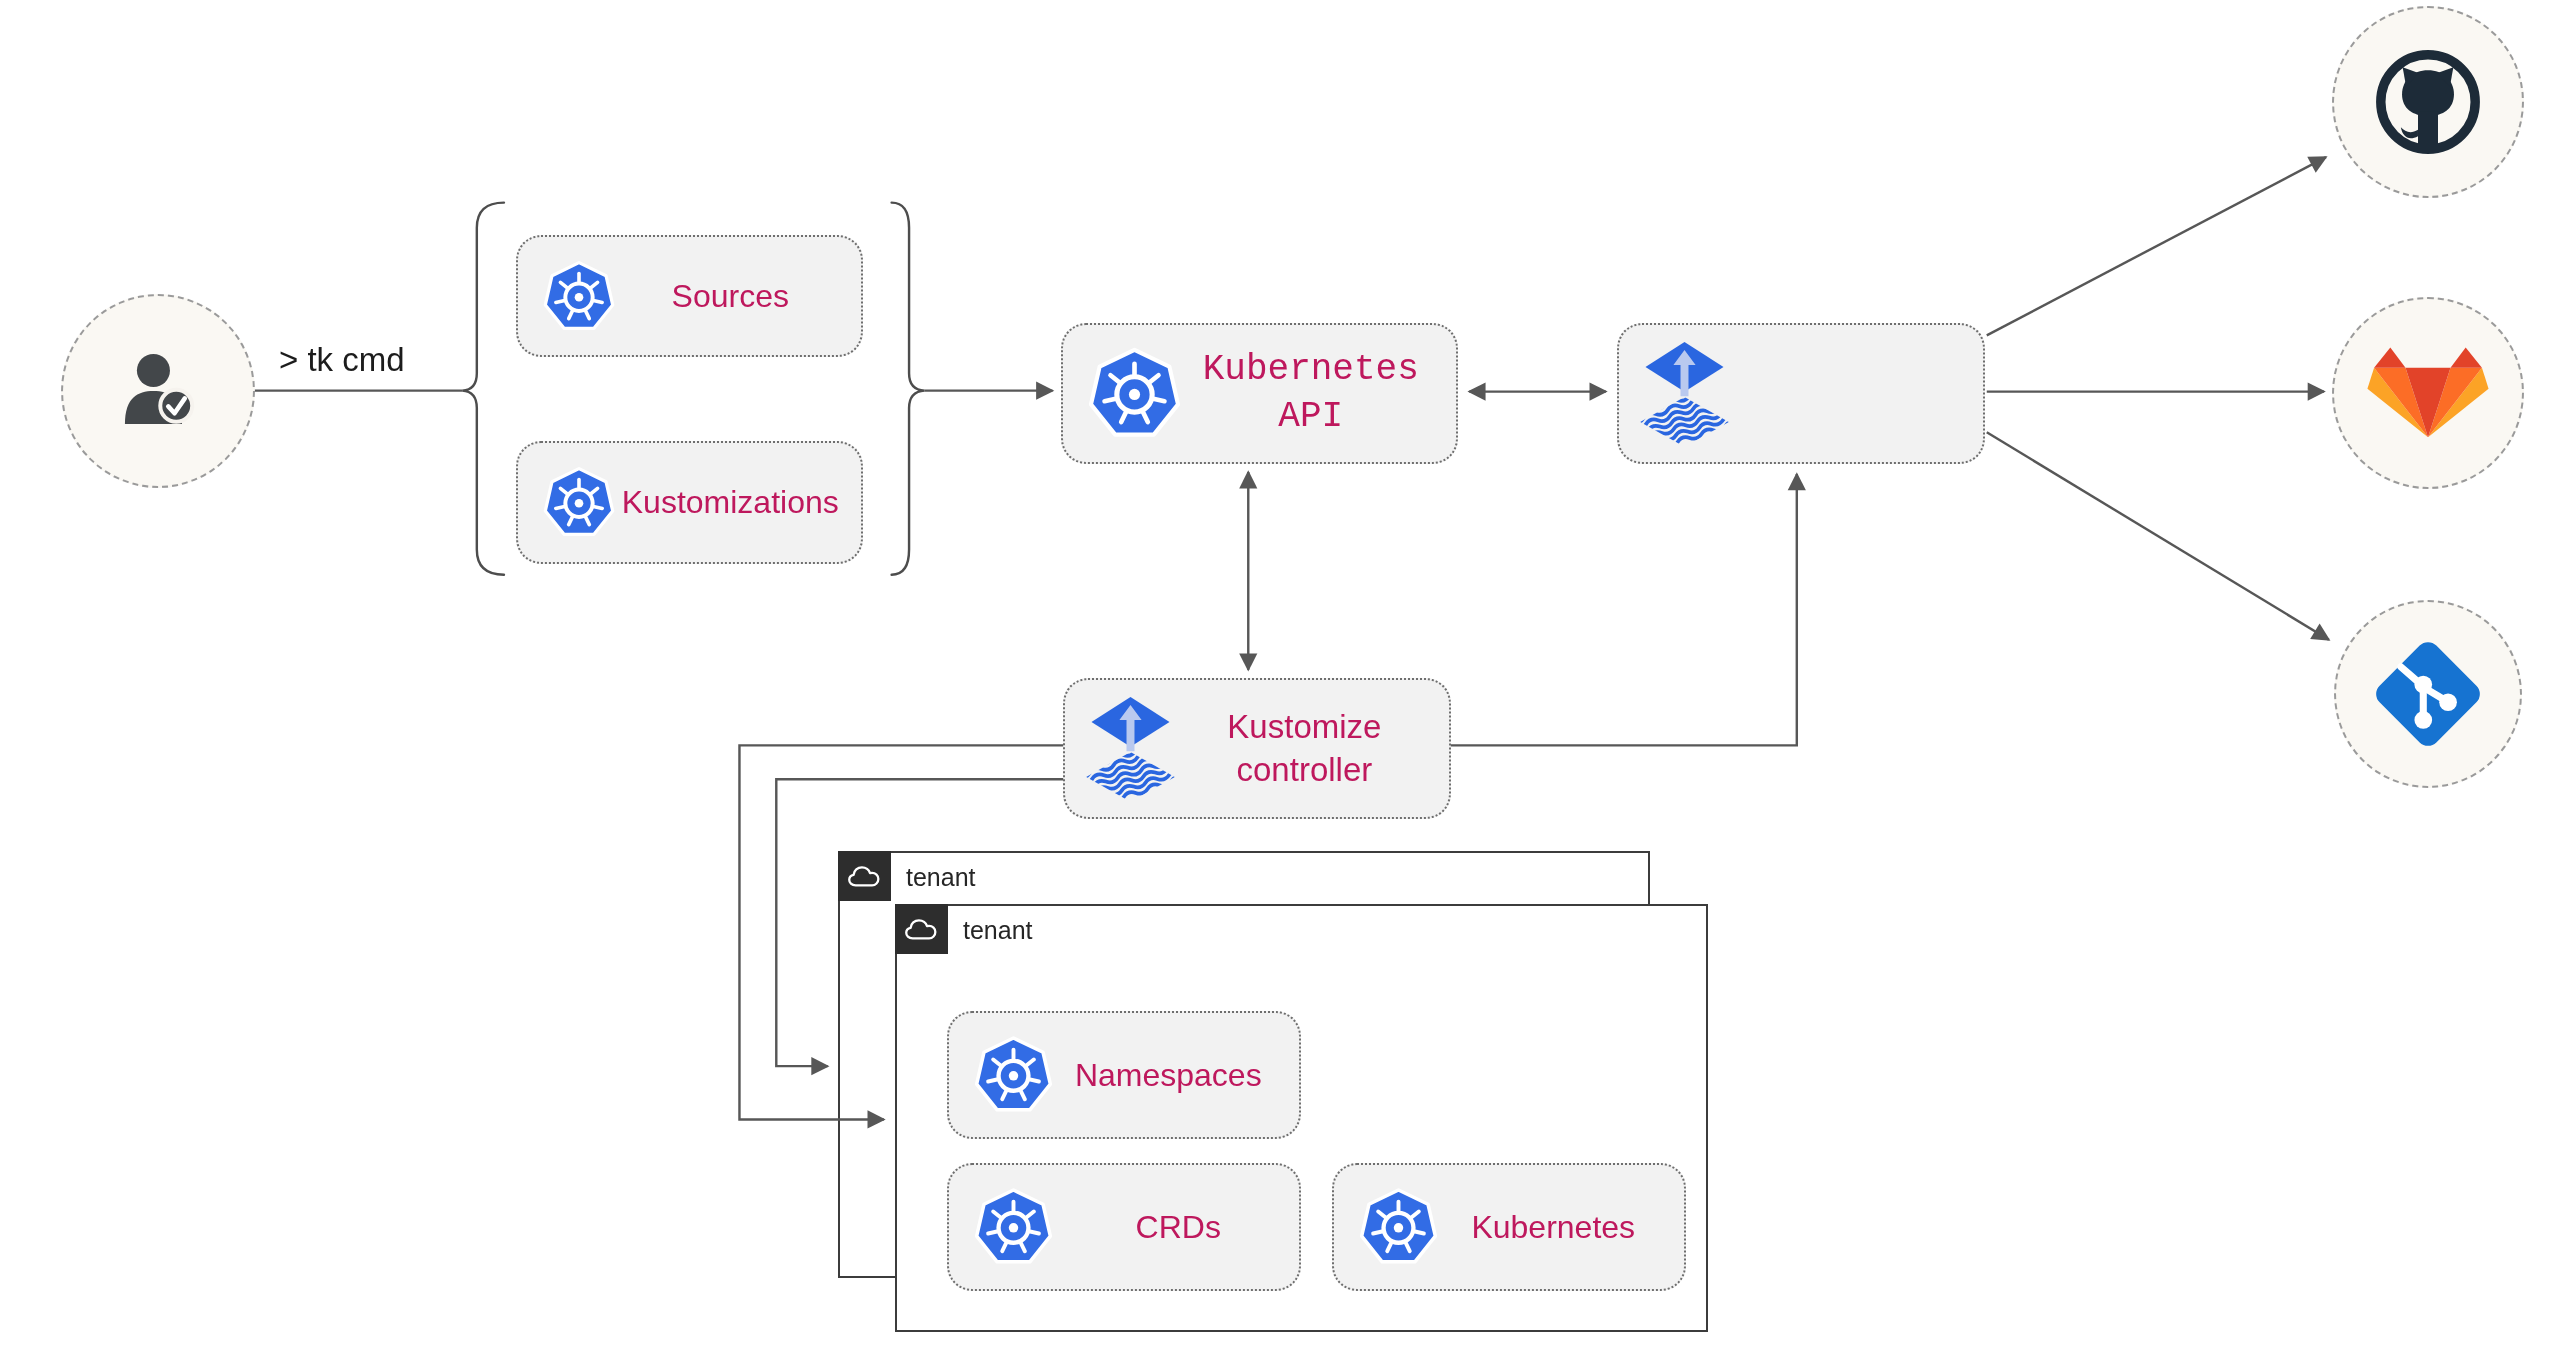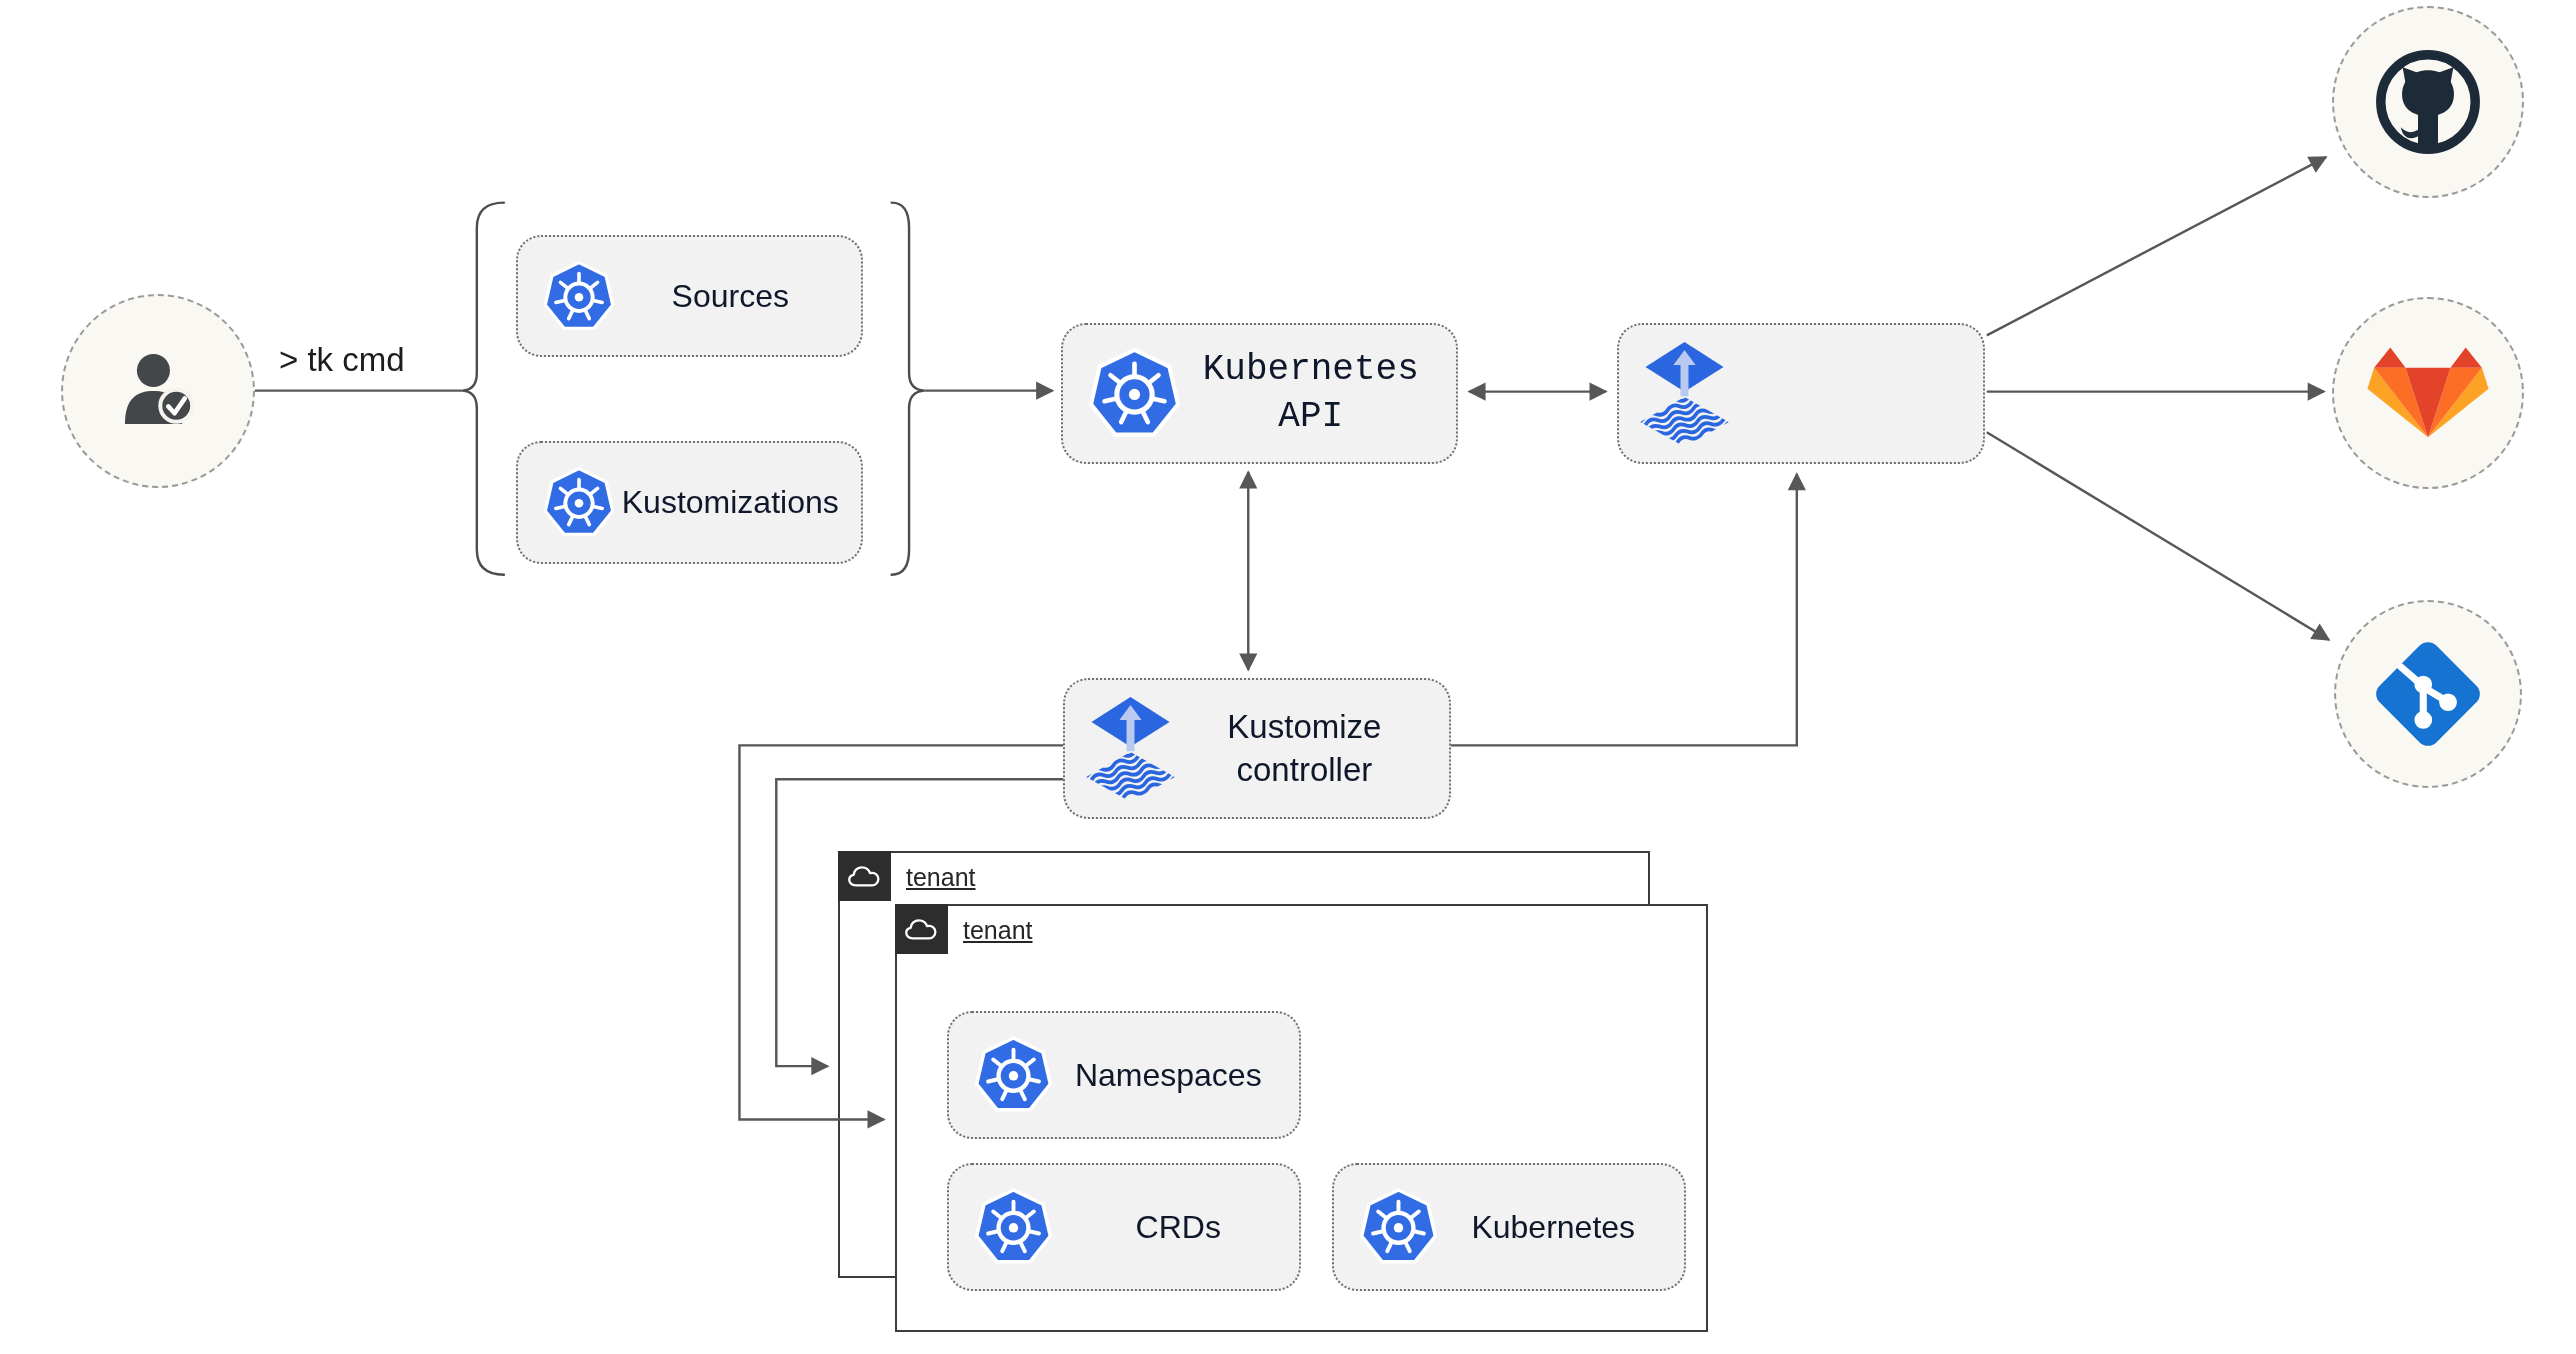--- a/index.html
+++ b/index.html
@@ -2,32 +2,32 @@
 <html style="--k8s-blue: #326ce5; --flux-blue: #2a66e0; --flux-arrow: #b9c9ef; --github-dark: #1d2b38; --gitlab-red: #e24329; --gitlab-orange: #fc6d26; --gitlab-amber: #fca326; --git-blue: #1673d1; --line-gray: #575757; --node-fill: #f2f2f2; --circle-fill: #faf8f3; --tab-dark: #2d2d2d; --user-dark: #43474a;"><head>
 <meta charset="utf-8">
 <style>
   html,body{margin:0;padding:0;background:#ffffff;}
   body{font-family:"Liberation Sans","DejaVu Sans",sans-serif;}
   #canvas{position:relative;width:2576px;height:1355px;background:#fff;overflow:hidden;}
 
   .node{position:absolute;background:var(--node-fill,#f2f2f2);border:2.4px dotted #6e6e6e;
         border-radius:25px;box-sizing:border-box;display:flex;align-items:center;
         padding:0 15.5px 0 25px;}
-  .node-label{flex:1;text-align:center;font-size:32px;color:#0f172a;line-height:1.28;}
+  .node-label{flex:1;text-align:center;font-size:32px;color:#be185d;line-height:1.28;}
   .icon{flex:0 0 auto;display:block;}
 
   .halo{position:absolute;border-radius:50%;background:var(--circle-fill,#faf8f3);
         border:2.4px dashed #9a9a9a;box-sizing:border-box;display:flex;
         align-items:center;justify-content:center;}
 
   .window{position:absolute;background:#ffffff;border:2.4px solid #3c3c3c;box-sizing:border-box;}
   .tab{position:absolute;top:-2.4px;left:-2.4px;width:53px;height:50px;
        background:var(--tab-dark,#2d2d2d);display:flex;align-items:center;justify-content:center;}
   .window-title{position:absolute;left:66px;top:0px;height:48px;display:flex;align-items:center;
-                font-size:25px;color:#262626;text-decoration:underline;}
+                font-size:25px;color:#262626;}
 
   .free-label{position:absolute;font-size:33px;color:#1c1c1c;}
 
   #connectors{position:absolute;left:0;top:0;z-index:40;pointer-events:none;}
   .wire{stroke:#575757;stroke-width:2.5;fill:none;}
   .brace{stroke:#4d4d4d;stroke-width:2.5;fill:none;stroke-linecap:round;}
   #symbol-store{position:absolute;width:0;height:0;overflow:hidden;}
 </style>
 </head>
 <body>

